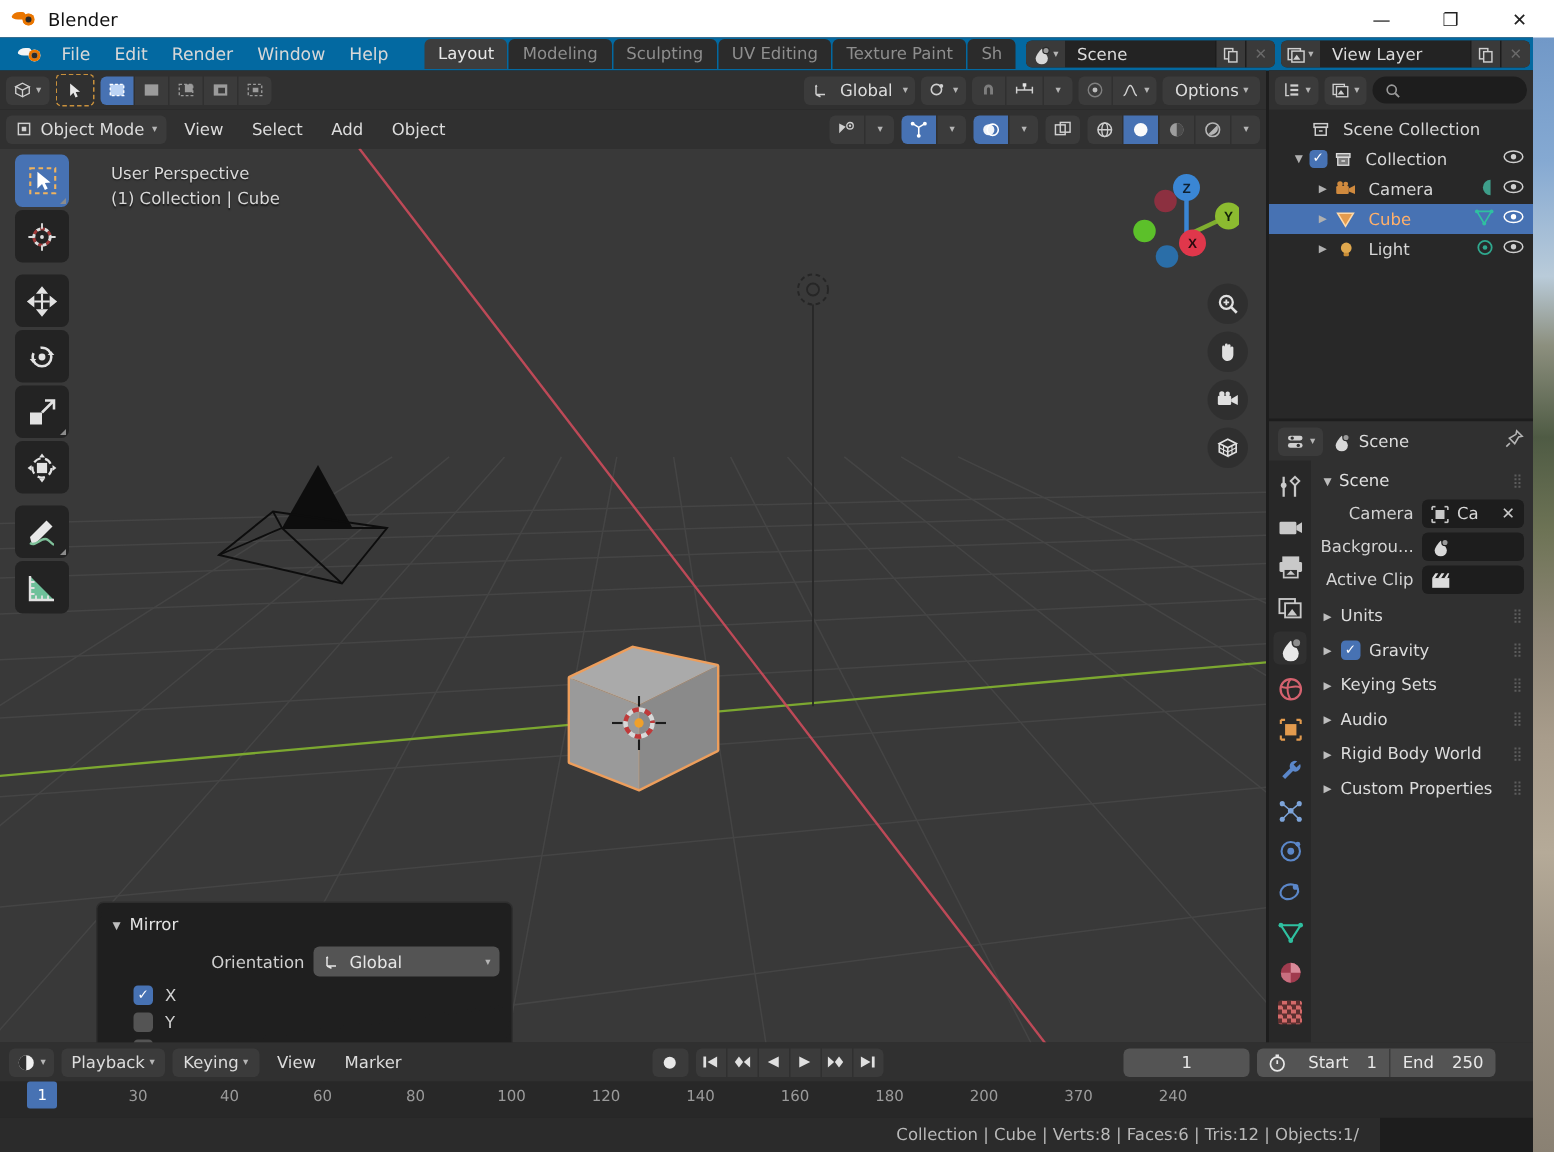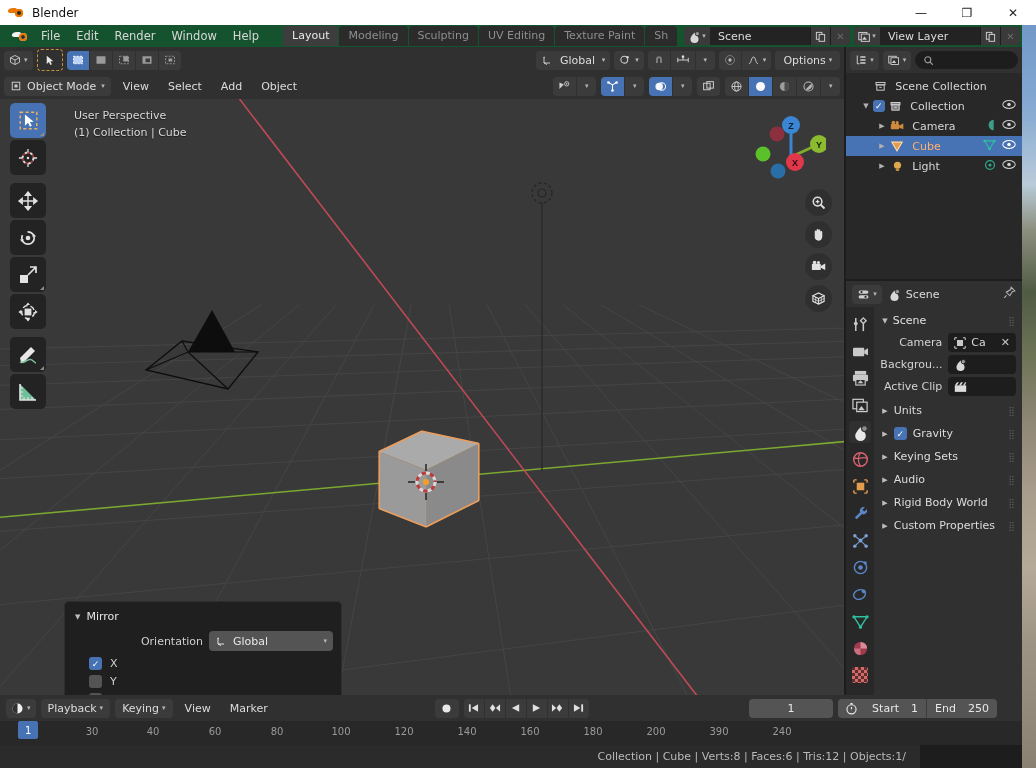--- a/index.html
+++ b/index.html
@@ -57,21 +57,21 @@
   .blender-logo.light i { background:#2a2a2a; }
 
   
   #app {
     position:absolute; left:0; top:25px; width:1022px; height:743px;
     background:#1d1d1d;
   }
 
   
   #topbar {
-    position:relative; height:22px; background:#14532d;
+    position:relative; height:22px; background:#0369a1;
     display:flex; align-items:center; padding-left:6px; gap:0;
   }
   .menu-item {
     padding:2px 8px; font-size:11.5px; color:#d8d8d8; white-space:nowrap;
   }
   .ws-tabs { display:flex; align-items:flex-start; margin-left:16px; gap:1px; }
   .ws-tab {
     padding:3px 9px 4px; font-size:11px; color:#8e8e8e;
     background:#2b2b2b; border-radius:4px 4px 0 0; white-space:nowrap;
   }
@@ -1200,21 +1200,21 @@
       <span class="tick" style="left:92px;">30</span>
       <span class="tick" style="left:153px;">40</span>
       <span class="tick" style="left:215px;">60</span>
       <span class="tick" style="left:277px;">80</span>
       <span class="tick" style="left:341px;">100</span>
       <span class="tick" style="left:404px;">120</span>
       <span class="tick" style="left:467px;">140</span>
       <span class="tick" style="left:530px;">160</span>
       <span class="tick" style="left:593px;">180</span>
       <span class="tick" style="left:656px;">200</span>
-      <span class="tick" style="left:719px;">390</span>
+      <span class="tick" style="left:719px;">370</span>
       <span class="tick" style="left:782px;">240</span>
     </div>
   </div>
 </div>
 
 <div id="statusbar">
   <span class="sb-right">Collection | Cube | Verts:8 | Faces:6 | Tris:12 | Objects:1/</span>
   <span style="width:10px"></span>
 </div>
 

